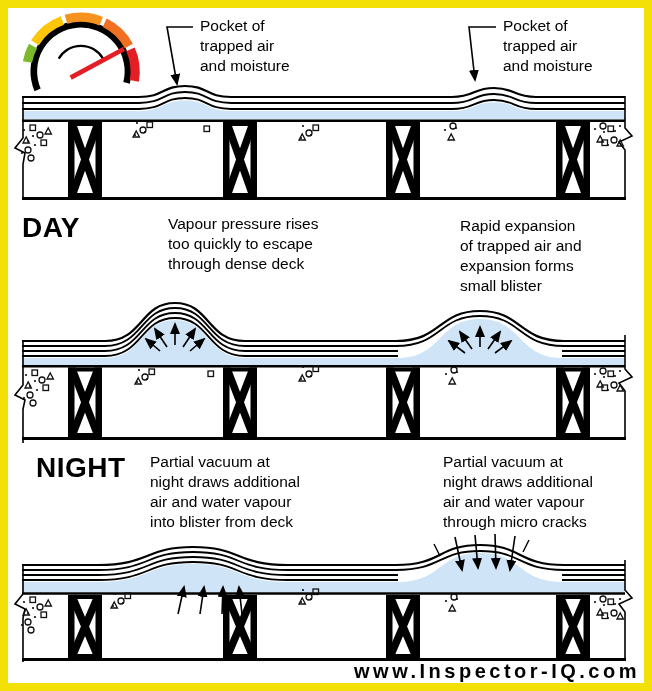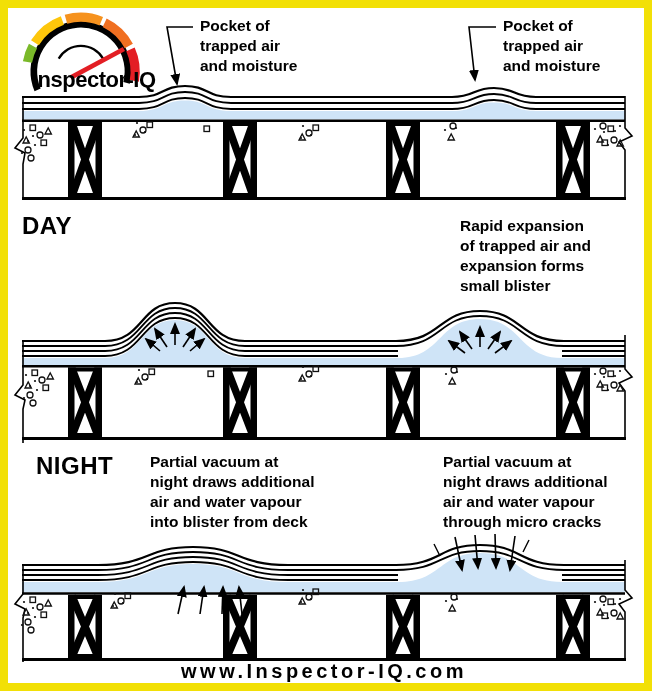--- a/index.html
+++ b/index.html
@@ -7,33 +7,33 @@
     --gauge-green:#7ab929; --gauge-yellow:#fdc60b; --gauge-orange:#f6921e;
     --gauge-orange-dark:#f06f21; --gauge-red:#e31e24;
   }
   html,body{margin:0;padding:0;background:#888;}
   .frame{
     position:relative;width:652px;height:691px;box-sizing:border-box;
     border:8px solid var(--frame-border);background:#fff;overflow:hidden;
     font-family:"Liberation Sans",sans-serif;color:var(--ink);
   }
   .abs{position:absolute;}
-  .caption{position:absolute;white-space:pre-line;font-size:15.5px;line-height:20px;font-weight:bold;}
-  .section-title{position:absolute;font-weight:700;font-size:24px;letter-spacing:.5px;}
+  .caption{position:absolute;white-space:pre-line;font-size:15.5px;line-height:20px;}
+  .section-title{position:absolute;font-weight:700;font-size:28px;letter-spacing:.5px;}
   .brand{position:absolute;left:24px;top:59px;font-weight:700;font-size:22px;letter-spacing:-.5px;}
   .band{position:absolute;left:0;}
   .overlay{position:absolute;left:0;top:0;}
   .leader{stroke:#000;stroke-width:1.6;fill:none;}
   .l16{stroke:#000;stroke-width:1.6;fill:none;}
   .l18{stroke:#000;stroke-width:1.8;fill:none;}
   .l22{stroke:#000;stroke-width:2.2;fill:none;}
   .l26{stroke:#000;stroke-width:2.6;fill:none;}
   .l30{stroke:#000;stroke-width:3;fill:none;}
   .blue{fill:var(--blister);stroke:none;}
-  .url{position:absolute;left:0;right:4px;top:652px;text-align:center;
+  .url{position:absolute;left:0;right:4px;top:652px;text-align:right;
        font-weight:700;font-size:20px;letter-spacing:3.5px;line-height:22px;}
   .url-underline{position:absolute;left:96px;right:100px;top:675px;height:0;
        border-top:2.5px solid #000;}
 </style>
 </head>
 <body>
 
 <div class="frame">
 
   <svg width="0" height="0" style="position:absolute">
@@ -48,21 +48,20 @@
     <svg class="abs" style="left:8px;top:0" width="138" height="86" viewBox="0 0 128 84">
       <path d="M17.7,80 A46,46 0 1 1 104.6,73.1" stroke="#000" stroke-width="6.5" fill="none"></path>
       <path d="M7.8,52.8 A53,53 0 0 1 13.2,37.1" style="stroke:var(--gauge-green)" stroke-width="9" fill="none"></path>
       <path d="M15.1,33.9 A53,53 0 0 1 41.9,12.2" style="stroke:var(--gauge-yellow)" stroke-width="9" fill="none"></path>
       <path d="M45.4,11 A53,53 0 0 1 79.9,12.9" style="stroke:var(--gauge-orange)" stroke-width="9" fill="none"></path>
       <path d="M83.2,14.4 A53,53 0 0 1 106.8,37.1" style="stroke:var(--gauge-orange-dark)" stroke-width="9" fill="none"></path>
       <path d="M108.4,40.4 A53,53 0 0 1 112.2,71.2" style="stroke:var(--gauge-red)" stroke-width="9" fill="none"></path>
       <path d="M38.3,49.5 A25,25 0 0 1 81.7,49.5" stroke="#000" stroke-width="2.2" fill="none"></path>
       <path d="M50,68 L102,40" style="stroke:var(--gauge-red)" stroke-width="4.5"></path>
     </svg>
-    <div class="brand">Inspector-IQ</div>
   </div>
 
   <div class="caption" style="left:192px;top:8px">Pocket of
 trapped air
 and moisture</div>
   <div class="caption" style="left:495px;top:8px">Pocket of
 trapped air
 and moisture</div>
 
   <svg class="overlay" width="636" height="100">
@@ -317,20 +316,23 @@
         <path d="M487,4 L488,38" stroke="#000" stroke-width="1.6" fill="none" marker-end="url(#ah)"></path>
         <path d="M507,6 L502,40" stroke="#000" stroke-width="1.6" fill="none" marker-end="url(#ah)"></path>
       </g>
     <g class="ticks">
         <path d="M432,26 L426,14" stroke="#000" stroke-width="1.4" fill="none"></path>
         <path d="M515,22 L521,10" stroke="#000" stroke-width="1.4" fill="none"></path>
       </g>
   </svg>
 
   <div class="section-title" style="left:14px;top:204px">DAY</div>
+  <div class="caption" style="left:160px;top:206px">Vapour pressure rises
+too quickly to escape
+through dense deck</div>
   <div class="caption" style="left:452px;top:208px">Rapid expansion
 of trapped air and
 expansion forms
 small blister</div>
 
   <div class="section-title" style="left:28px;top:444px">NIGHT</div>
   <div class="caption" style="left:142px;top:444px">Partial vacuum at
 night draws additional
 air and water vapour
 into blister from deck</div>

